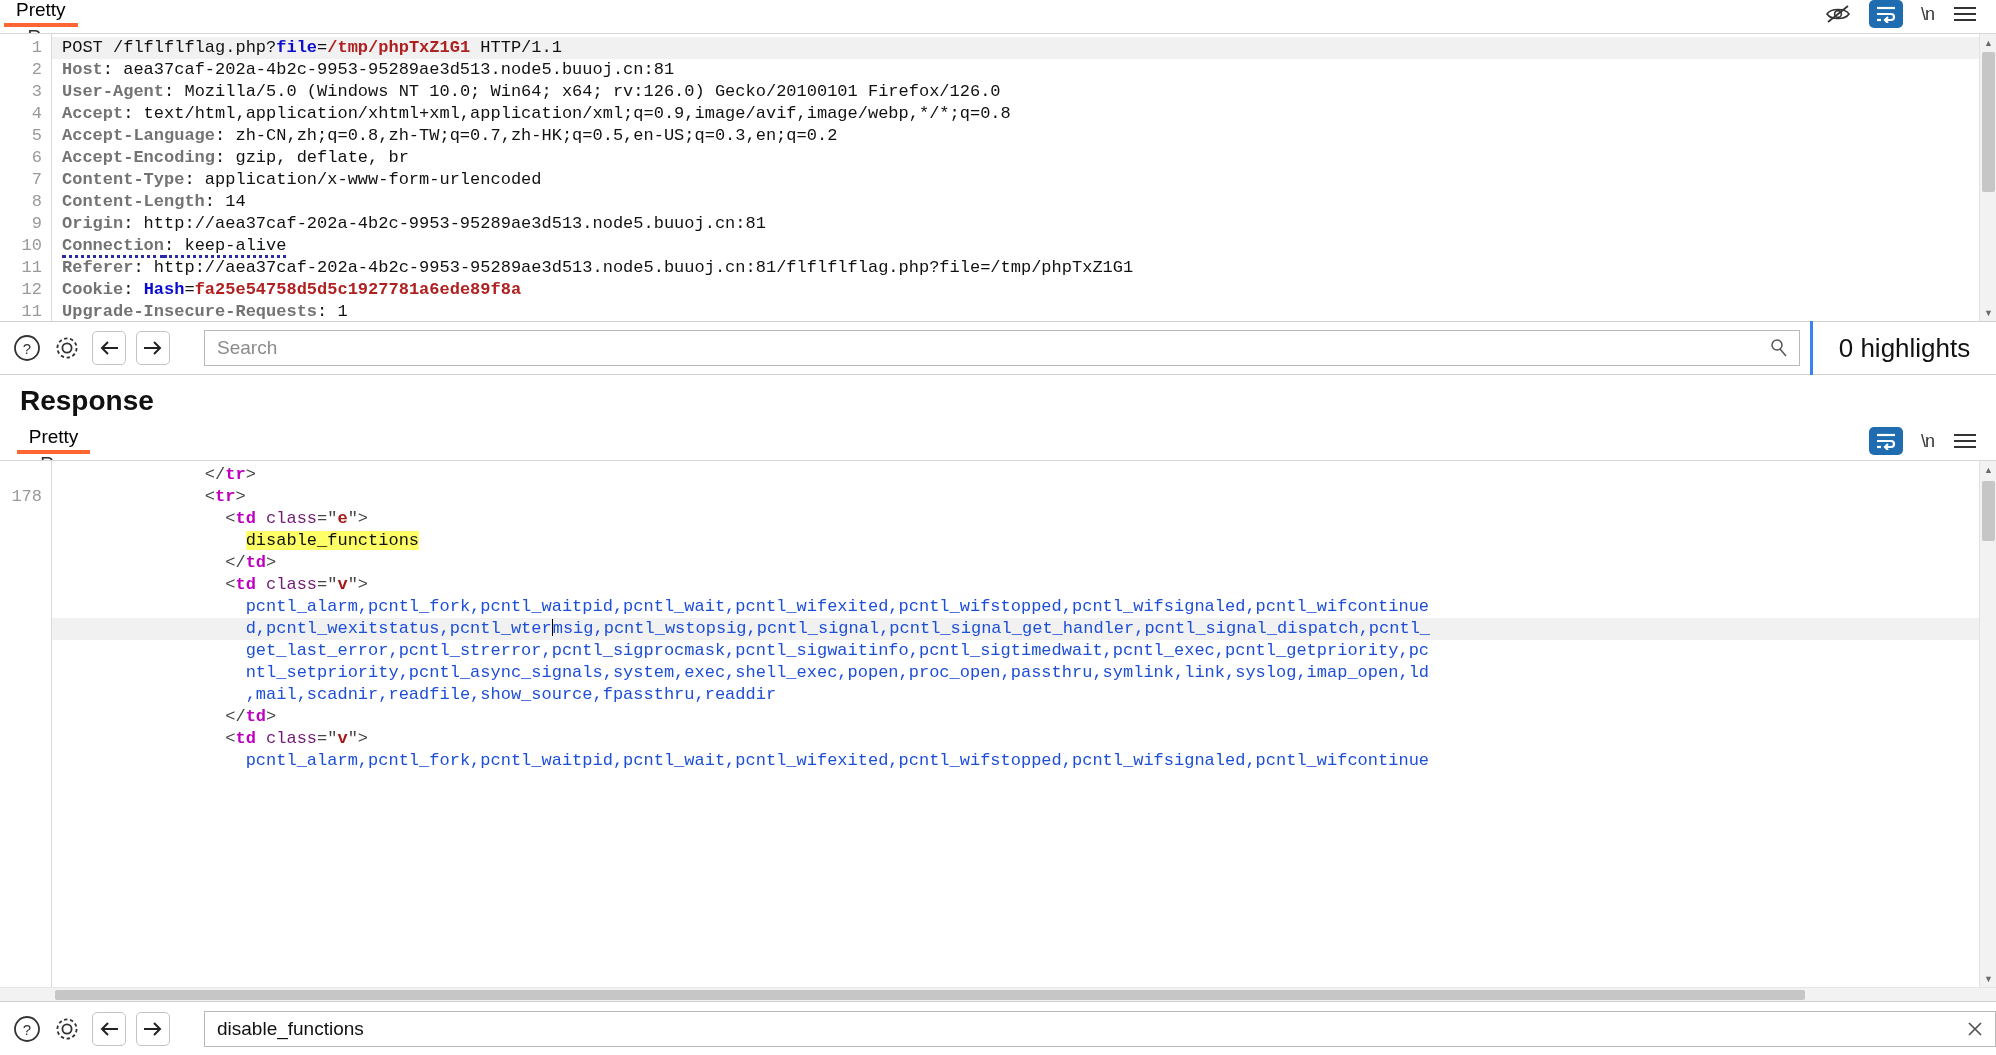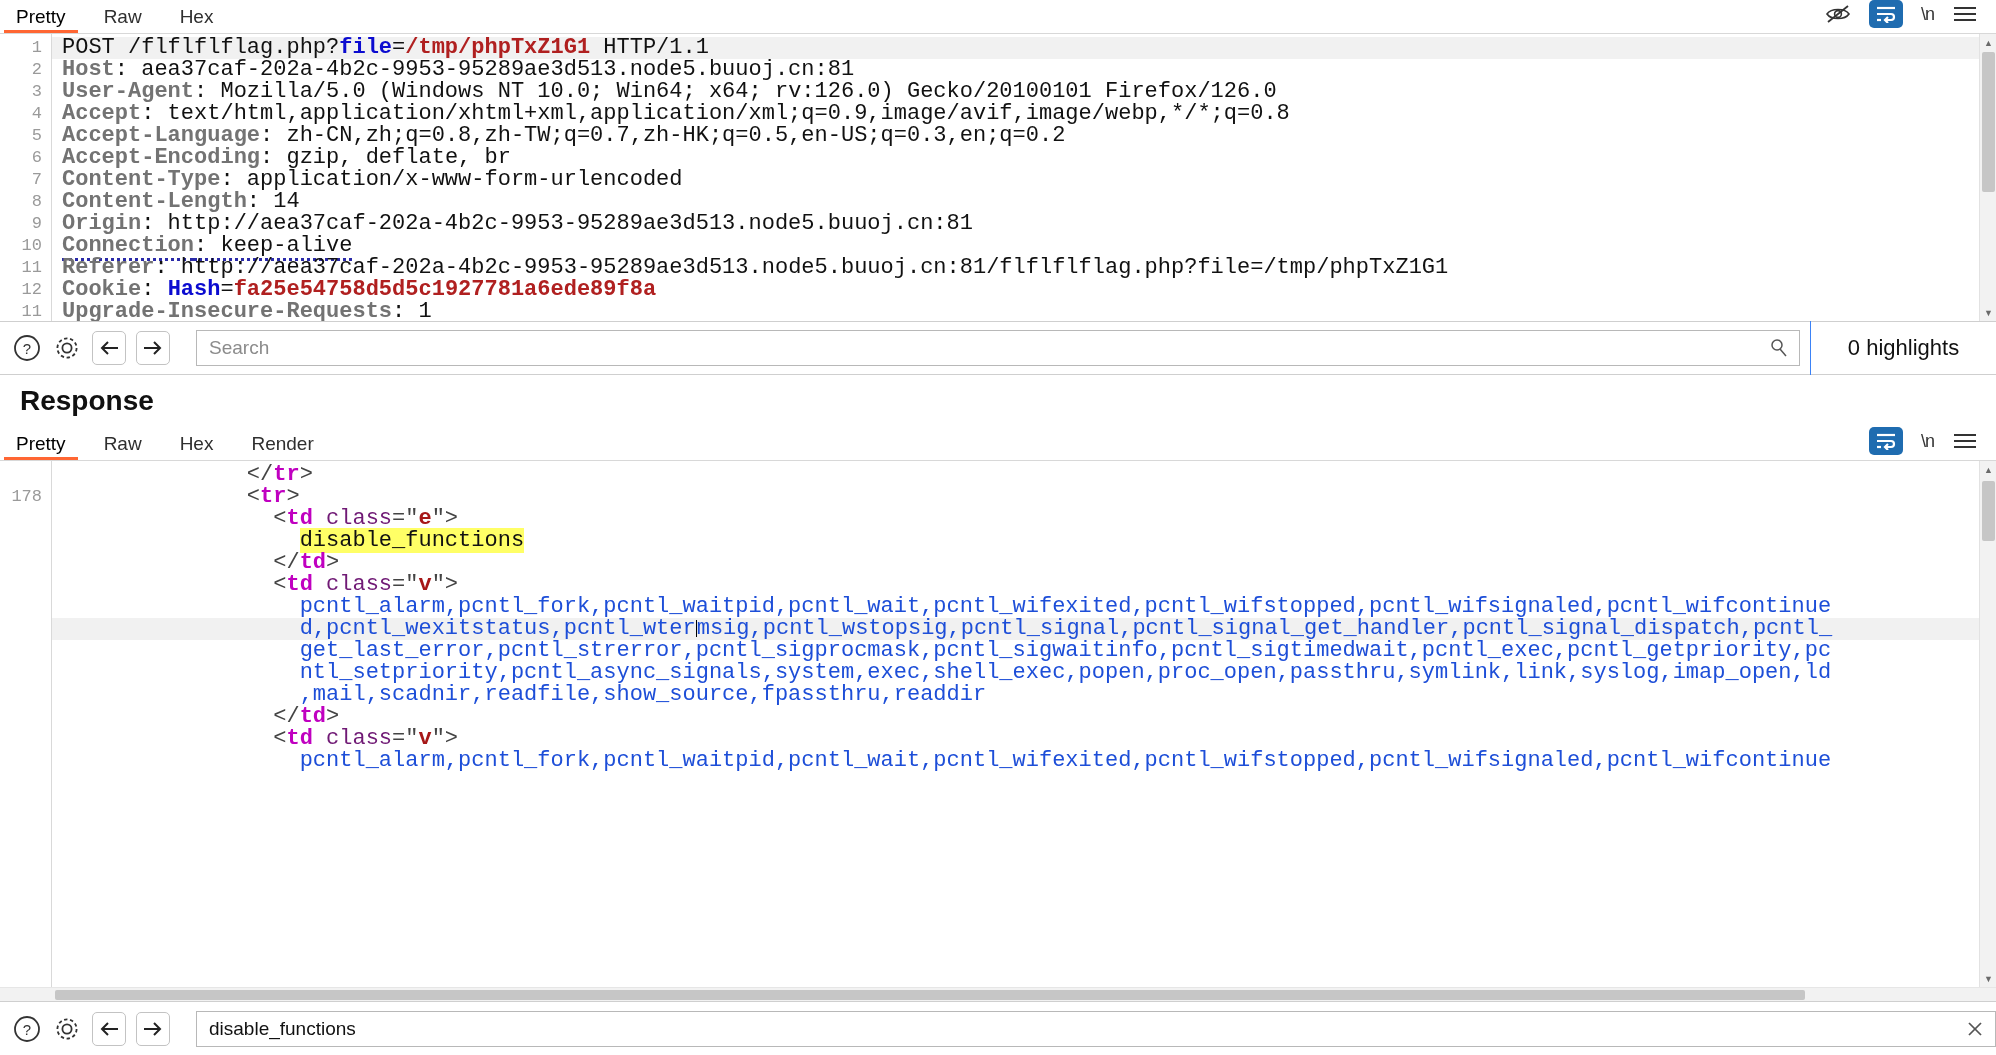--- a/index.html
+++ b/index.html
@@ -14,21 +14,21 @@
   .app { width: 1996px; height: 1055px; position: relative; display: flex; flex-direction: column; background:#fff; }
 
   
   .tabstrip {
     display: flex; align-items: flex-end;
     height: 34px;
     position: relative;
     flex: 0 0 auto;
     background: #fff;
   }
-  .tabstrip .tabs { display: flex; align-items: flex-end; height: 34px; }
+  .tabstrip .tabs { display: flex; align-items: flex-end; height: 34px; flex-direction: column; }
   .tab {
     font-size: 19px; color: #2f2f2f;
     padding: 0 16px 8px 16px;
     margin-right: 6px;
     line-height: 1;
     position: relative;
     cursor: default;
     white-space: nowrap;
   }
   .tab.active { color: #000; }
@@ -72,21 +72,21 @@
     font-family: "Liberation Mono", monospace;
     font-size: 17px;
     color: #9a9a9a;
     padding-top: 3px;
   }
   .gutter div { height: 22px; line-height: 22px; }
   .code {
     flex: 1 1 auto;
     position: relative;
     font-family: "Liberation Mono", monospace;
-    font-size: 22px;
+    font-size: 17px;
     color: #111;
     padding-top: 3px;
     overflow: hidden;
     white-space: pre;
   }
   .code .ln { height: 22px; line-height: 22px; padding-left: 10px; }
   .code .ln.hl { background: #f1f1f1; }
 
   .k-hdr  { color: #737373; font-weight: 700; }
   .k-blue { color: #0b0bd0; font-weight: 700; }
@@ -137,21 +137,21 @@
   .navbtn {
     width: 34px; height: 34px; border: 1px solid #c3c3c3; border-radius: 5px;
     display: flex; align-items: center; justify-content: center;
     background: #fff;
   }
   .searchfield {
     flex: 1 1 auto;
     height: 36px;
     border: 1px solid #b8b8b8;
     background: #fff;
-    margin-left: 16px;
+    margin-left: 24px;
     margin-right: 0;
     display: flex; align-items: center;
     position: relative;
   }
   .searchfield input {
     border: none; outline: none; background: transparent;
     font-family: "Liberation Sans", sans-serif;
     font-size: 19px; color: #111;
     padding: 0 36px 0 12px;
     width: 100%;
@@ -160,23 +160,23 @@
   .searchfield input::placeholder { color: #8b8b8b; }
   .field-act {
     position: absolute; right: 10px; top: 50%; transform: translateY(-50%);
     width: 20px; height: 20px; display:flex; align-items:center; justify-content:center;
     color: #555;
   }
   .matchcount {
     width: 186px;
     flex: 0 0 186px;
     text-align: center;
-    font-size: 22px;
+    font-size: 26px;
     color: #111;
-    border-left: 1px solid #3b82f6;
+    border-left: 3px solid #3b82f6;
     height: 54px;
     display: flex; align-items: center; justify-content: center;
   }
 
   
   .resp-title {
     flex: 0 0 52px;
     display: flex; align-items: center;
     font-size: 28px; font-weight: bold; color: #111;
     padding-left: 20px;

